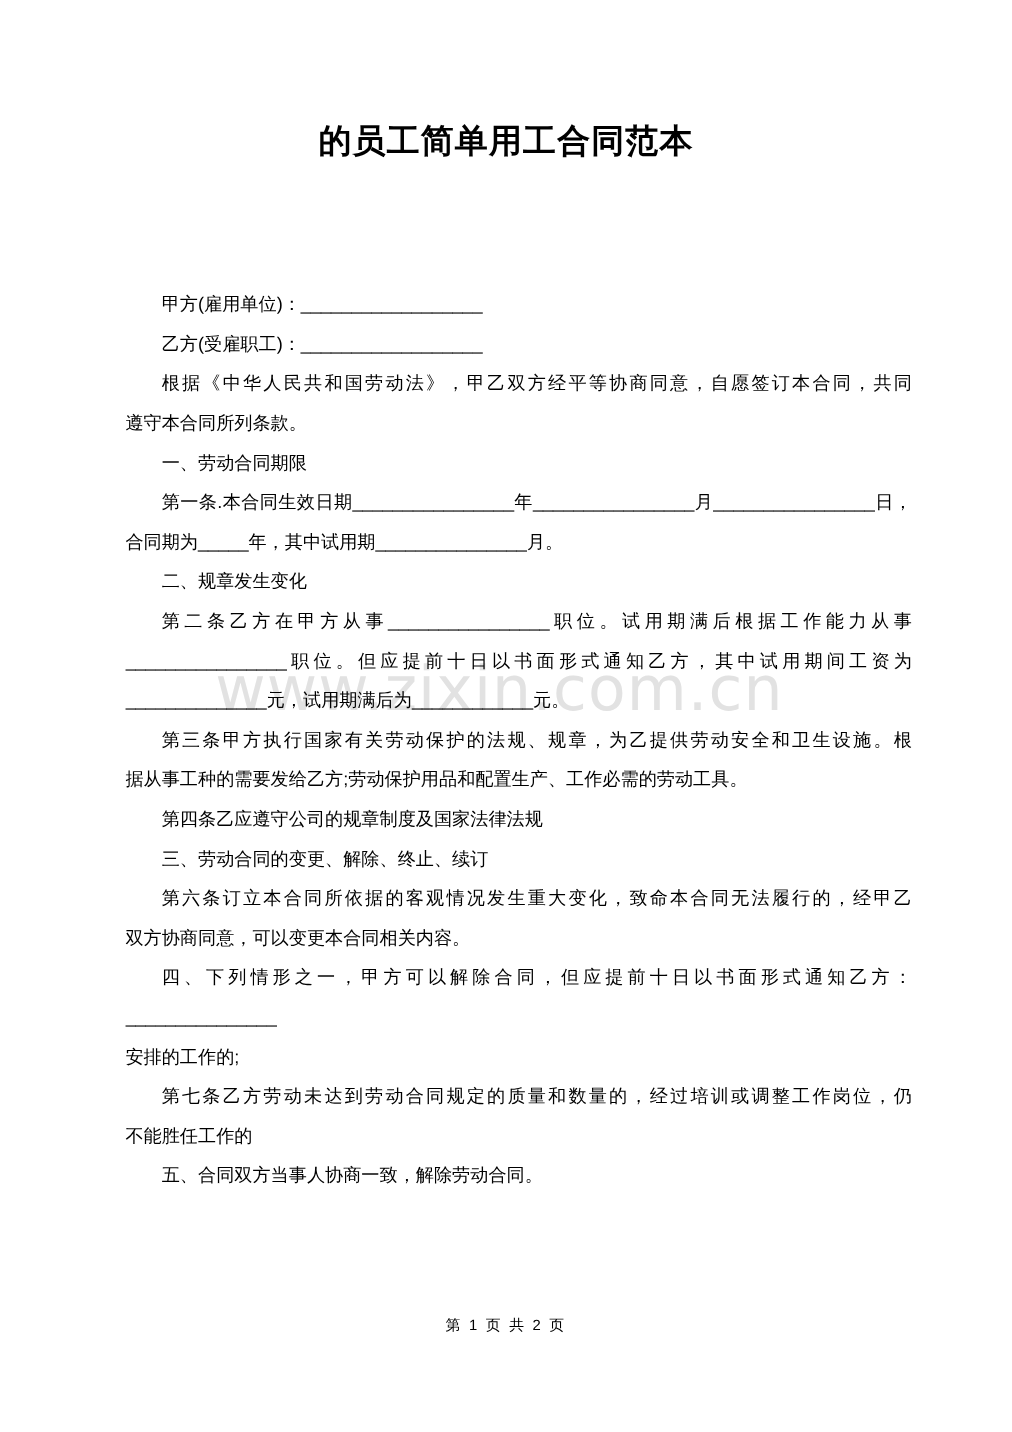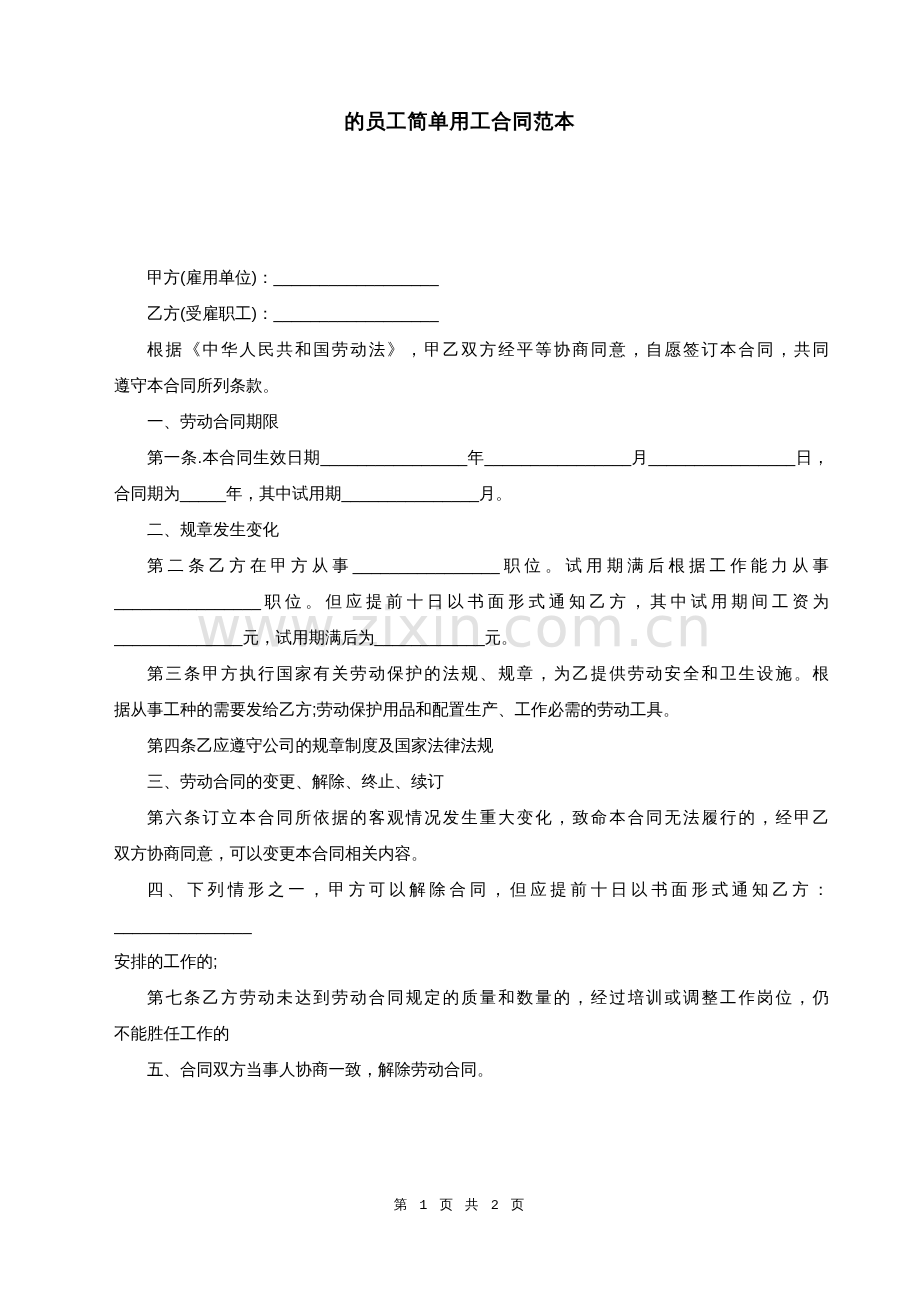--- a/index.html
+++ b/index.html
@@ -29,21 +29,21 @@
     z-index: 0;
     font-family: "DejaVu Sans", sans-serif;
   }
   .title {
     position: absolute;
     top: 108px;
     left: 0;
     width: 100%;
     margin: 0;
     text-align: center;
-    font-size: 20px;
+    font-size: 30px;
     font-weight: bold;
     letter-spacing: 1px;
     z-index: 1;
   }
   .content {
     position: absolute;
     top: 259px;
     left: 114px;
     width: 715px;
     z-index: 1;
@@ -61,21 +61,21 @@
     text-align: justify;
     text-align-last: justify;
   }
   .footer {
     position: absolute;
     top: 1196px;
     left: 0;
     width: 100%;
     text-align: center;
     font-size: 13.5px;
-    font-family: Liberation Mono, monospace;
+    font-family: Liberation Sans, sans-serif;
     z-index: 1;
     letter-spacing: 2px;
   }
 </style>
 </head>
 <body>
 
 <div class="page">
   <div class="watermark">www.zixin.com.cn</div>
 

